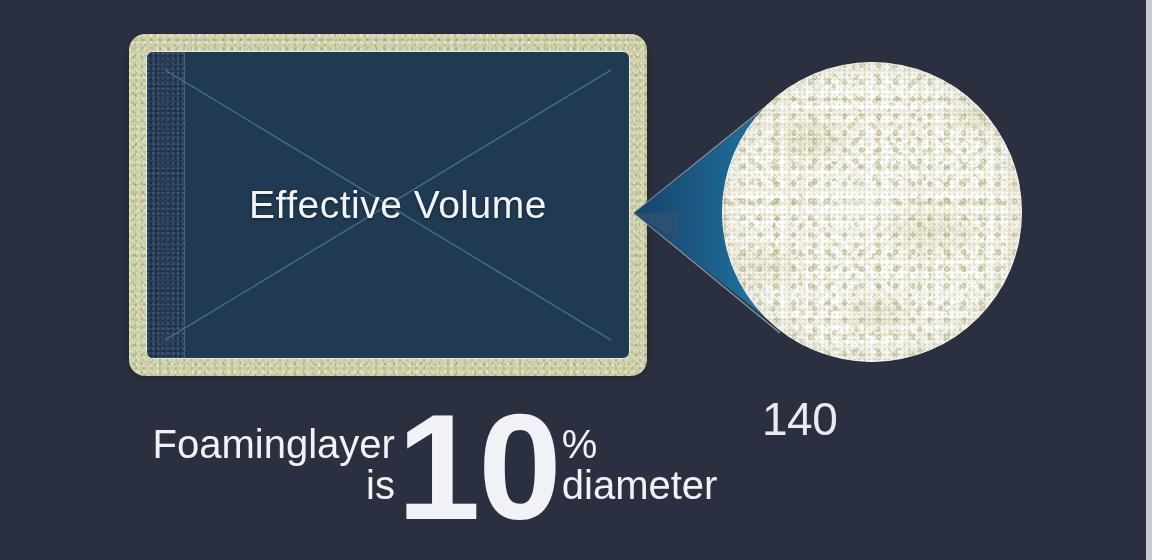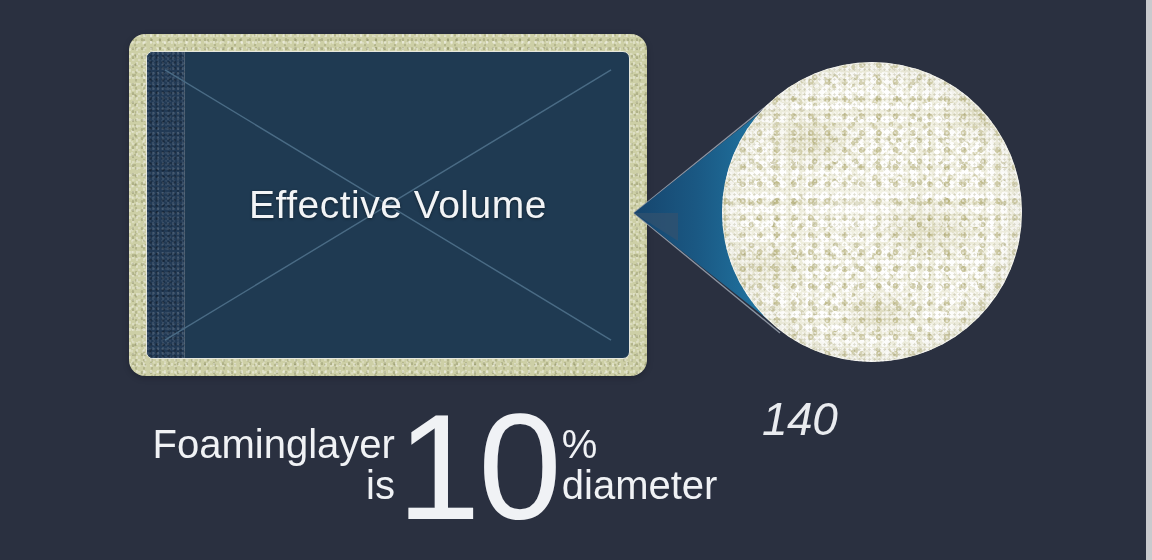--- a/index.html
+++ b/index.html
@@ -182,21 +182,21 @@
     flex-direction: column;
     align-items: flex-end;
     font-weight: 300;
     font-size: 40px;
     line-height: 1.02;
     padding-bottom: 4px;
     text-align: right;
   }
   .stat-thinner .big-number {
     font-size: 150px;
-    font-weight: 400;
+    font-weight: 700;
     line-height: .86;
     letter-spacing: -2px;
     margin: 0 2px;
     font-family: "Liberation Sans", sans-serif;
   }
   .stat-thinner .right-col {
     display: flex;
     flex-direction: column;
     align-items: flex-start;
     font-weight: 300;
@@ -206,21 +206,20 @@
   }
 
   
   .stat-microns {
     position: absolute;
     left: 762px;
     top: 396px;
     display: flex;
     align-items: center;
     color: #e9ebef;
-    font-style: italic;
   }
   .stat-microns .number {
     font-size: 46px;
     font-weight: 200;
     line-height: 1;
     letter-spacing: -.5px;
   }
   .stat-microns .unit {
     margin-left: 9px;
     font-size: 20px;

